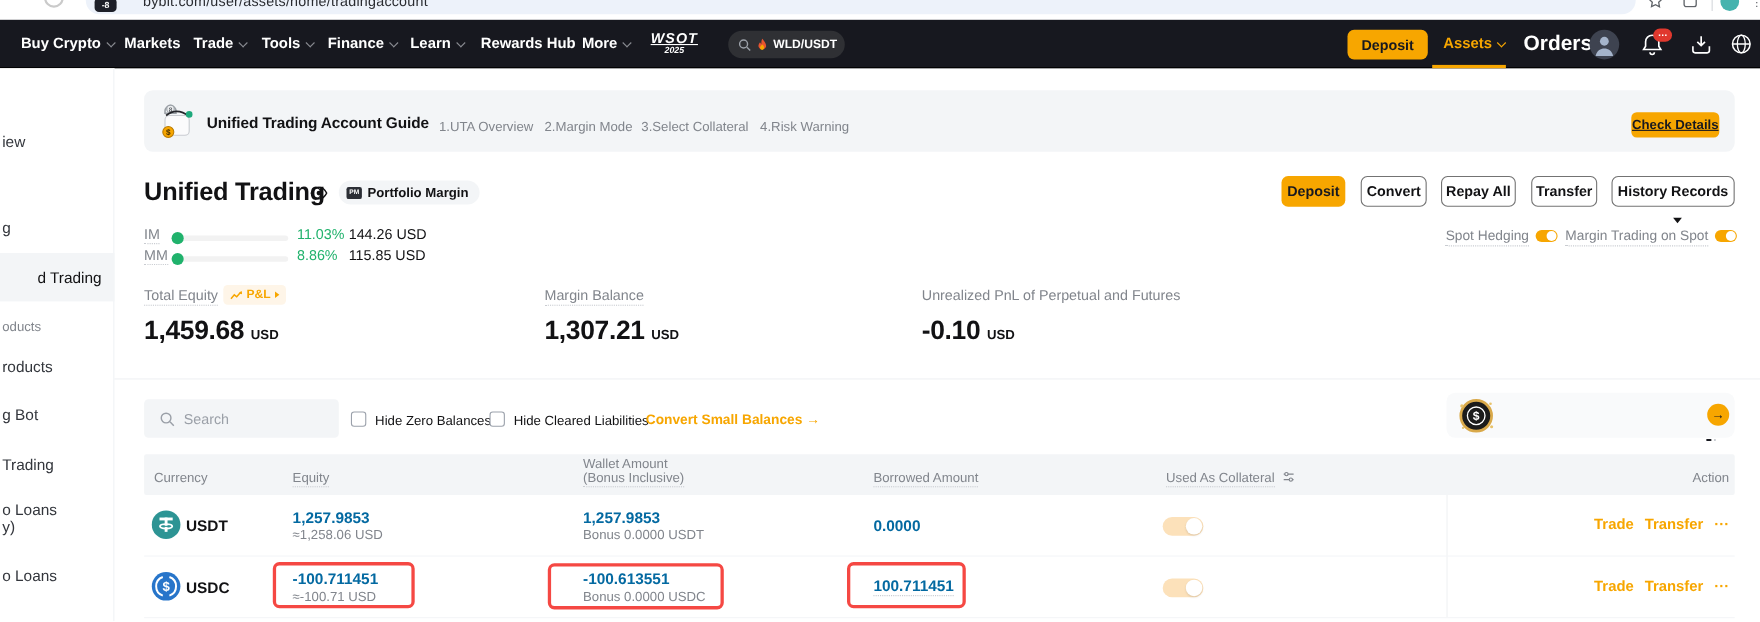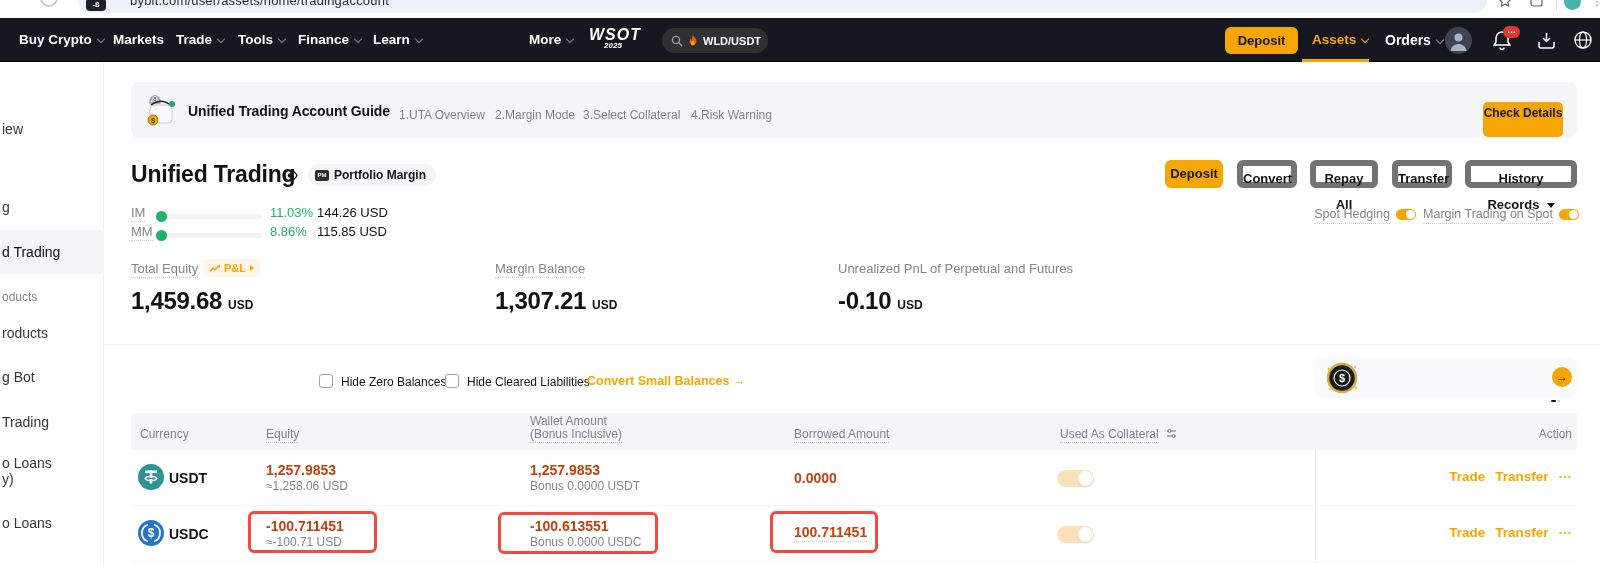--- a/index.html
+++ b/index.html
@@ -17,52 +17,52 @@
   .bdivider { position:absolute; left:1556px; top:0; width:1px; height:10px; background:#d4d7dc; }
   .bavatar { position:absolute; left:1564px; top:-7px; width:17px; height:17px; border-radius:50%; background:#45b3ae; }
   .bdots { position:absolute; left:1592px; top:-4px; color:#5f6368; font-size:10px; letter-spacing:0; }
 
   
   .nav { position:absolute; left:0; top:18px; width:1600px; height:44px; background:#17181f; border-bottom:1px solid #000; }
   .nav-item { position:absolute; top:0; height:44px; line-height:44px; color:#fff; font-size:13.5px; font-weight:600; white-space:nowrap; }
   .chev { display:inline-block; width:6px; height:6px; border-left:1.5px solid #888a90; border-bottom:1.5px solid #888a90; transform:rotate(-45deg); margin-left:6px; margin-bottom:2px; }
   .chev.y { border-color:#f7a600; }
   .wsot { position:absolute; left:589px; top:11px; width:48px; text-align:center; color:#fff; font-style:italic; }
-  .wsot .l1 { font-size:16px; font-weight:800; letter-spacing:1px; line-height:12px; }
+  .wsot .l1 { font-size:13px; font-weight:800; letter-spacing:1px; line-height:12px;text-decoration:underline; }
   .wsot .l2 { font-size:8px; font-weight:700; line-height:9px; }
   .nav-search { position:absolute; left:662px; top:10px; width:106px; height:25px; background:#2f3034; border-radius:13px; display:flex; align-items:center; padding-left:9px; }
   .nav-search .pair { color:#fff; font-size:11px; font-weight:700; margin-left:5px; }
   .nav-deposit { position:absolute; left:1225px; top:9px; width:73px; height:27px; background:#f7a600; border-radius:6px; color:#17181f; font-size:13px; font-weight:700; text-align:center; line-height:27px; }
   .nav-assets { position:absolute; left:1312px; top:0; height:44px; line-height:44px; color:#f7a600; font-size:13.5px; font-weight:600; }
   .assets-underline { position:absolute; left:1302px; top:41px; width:67px; height:3px; background:#f7a600; }
-  .nav-orders { position:absolute; left:1385px; top:0; height:44px; line-height:44px; color:#fff; font-size:14px; font-weight:600; }
+  .nav-orders { position:absolute; left:1385px; top:0; height:44px; line-height:44px; color:#fff; font-size:19px; font-weight:600; }
   .nav-avatar { position:absolute; left:1445px; top:9px; width:27px; height:27px; border-radius:50%; background:#3e4350; overflow:hidden; }
   .nav-bell-badge { position:absolute; left:1503px; top:8px; width:17px; height:12px; background:#e0382e; border-radius:6px; color:#fff; font-size:9px; line-height:9px; text-align:center; font-weight:700; }
 
   
   .sidebar { position:absolute; left:0; top:62px; width:104px; height:503px; background:#fff; border-right:1px solid #f0f2f5; }
   .side-active { position:absolute; left:0; top:168px; width:104px; height:44px; background:#f3f5f7; }
   .side-item { position:absolute; left:2px; font-size:14px; color:#33363c; white-space:nowrap; }
-  .side-item.sel { color:#121214; font-weight:500; }
+  .side-item.sel { color:#121214; font-weight:500;margin-left:32px; }
   .side-item.section { font-size:12px; color:#81858c; }
 
   
   .guide-banner { position:absolute; left:131px; top:82px; width:1446px; height:56px; background:#f3f5f7; border-radius:8px; }
   .guide-title { position:absolute; left:57px; top:21px; font-size:14px; font-weight:700; color:#121214; letter-spacing:-.1px; }
   .guide-step { position:absolute; top:26px; font-size:12px; color:#81858c; }
-  .check-details { position:absolute; left:1352px; top:20px; width:80px; height:35px; background:#f7a600; border-radius:5px; color:#17181f; font-size:12px; font-weight:700; text-align:center; line-height:23px; }
+  .check-details { position:absolute; left:1352px; top:20px; width:80px; height:23px; background:#f7a600; border-radius:5px; color:#17181f; font-size:12px; font-weight:700; text-align:center; line-height:23px;text-decoration:underline; }
 
   
   .page-title { position:absolute; left:131px; top:161px; font-size:23px; font-weight:700; color:#121214; letter-spacing:-.2px; }
   .pm-pill { position:absolute; left:308px; top:164px; height:22px; border-radius:11px; background:#f3f5f7; display:flex; align-items:center; padding:0 10px 0 7px; }
   .pm-pill .txt { font-size:12px; font-weight:600; color:#121214; margin-left:5px; }
   .pm-ic { width:14px; height:11px; background:#2b2e35; border-radius:2px; color:#fff; font-size:6px; font-weight:700; text-align:center; line-height:11px; }
   .btn { position:absolute; top:160px; height:28px; border-radius:6px; font-size:13px; font-weight:600; text-align:center; line-height:26px; }
   .btn.solid { background:#f7a600; color:#17181f; border:none; line-height:28px; }
-  .btn.ghost { background:#fff; color:#121214; border:6px solid #737373; }
+  .btn.ghost { background:#fff; color:#121214; border:1px solid #737373; }
   .caret-down { display:inline-block; width:0; height:0; border-left:4px solid transparent; border-right:4px solid transparent; border-top:5px solid #121214; margin-left:7px; vertical-align:middle; }
 
   
   .imm-label { position:absolute; left:131px; font-size:13px; color:#81858c; border-bottom:1px dotted #c9ccd1; padding-bottom:1px; }
   .imm-track { position:absolute; left:156px; width:106px; height:5px; border-radius:3px; background:#f2f2f2; }
   .imm-dot { position:absolute; left:156px; width:11px; height:11px; border-radius:50%; background:#20b26c; }
   .imm-pct { position:absolute; left:270px; font-size:13px; color:#20b26c; }
   .imm-usd { position:absolute; left:317px; font-size:13px; color:#121214; }
 
   .mini-toggle-label { position:absolute; top:207px; font-size:12.5px; color:#81858c; border-bottom:1px dotted #c9ccd1; padding-bottom:2px; white-space:nowrap; }
@@ -96,21 +96,21 @@
 
   
   .thead { position:absolute; left:131px; top:413px; width:1446px; height:37px; background:#f3f5f7; border-radius:2px; }
   .th { position:absolute; font-size:12px; color:#81858c; white-space:nowrap; }
   .th .dotted, .dotted-u { border-bottom:1px dotted #c9ccd1; padding-bottom:1px; }
   .row-divider { position:absolute; height:1px; background:#f4f6f8; left:131px; width:1446px; }
   .vsep { position:absolute; left:1315px; top:450px; width:1px; height:111px; background:#f0f2f4; }
 
   .coin { position:absolute; left:138px; width:26px; height:26px; border-radius:50%; color:#fff; text-align:center; }
   .coin-label { position:absolute; left:169px; font-size:14px; font-weight:600; color:#121214; }
-  .cell-main { position:absolute; font-size:14px; font-weight:600; color:#c2410c; white-space:nowrap; }
+  .cell-main { position:absolute; font-size:14px; font-weight:600; color:#0369a1; white-space:nowrap; }
   .cell-sub { position:absolute; font-size:12px; color:#81858c; white-space:nowrap; }
   .row-toggle { position:absolute; left:1057px; width:37px; height:17px; border-radius:9px; background:#fce1ba; }
   .row-toggle .knob { position:absolute; right:1px; top:1px; width:15px; height:15px; border-radius:50%; background:#fff; box-shadow:0 1px 2px rgba(0,0,0,.12); }
   .row-actions { position:absolute; right:28px; font-size:13.5px; font-weight:600; color:#f7a600; white-space:nowrap; }
   .row-actions span { margin-left:10px; }
   .row-actions span:first-child { margin-left:0; }
 
   .redbox { position:absolute; border:3px solid #f54843; border-radius:6px; }
 </style>
 </head>
@@ -134,20 +134,21 @@
     <div class="bdots">⋮</div>
   </div>
 
   <div class="nav">
     <div class="nav-item" style="left:19px"><span>Buy Crypto</span><span class="chev"></span></div>
     <div class="nav-item" style="left:113px"><span>Markets</span></div>
     <div class="nav-item" style="left:176px"><span>Trade</span><span class="chev"></span></div>
     <div class="nav-item" style="left:238px"><span>Tools</span><span class="chev"></span></div>
     <div class="nav-item" style="left:298px"><span>Finance</span><span class="chev"></span></div>
     <div class="nav-item" style="left:373px"><span>Learn</span><span class="chev"></span></div>
+    <div class="nav-item" style="left:437px"><span>Rewards Hub</span></div>
     <div class="nav-item" style="left:529px"><span>More</span><span class="chev"></span></div>
     <div class="wsot">
         <div class="l1">WSOT</div>
         <div class="l2">2025</div>
       </div>
     <div class="nav-search">
       <svg width="12" height="12" viewBox="0 0 12 12">
           <circle cx="5" cy="5" r="3.6" fill="none" stroke="#9ba0a8" stroke-width="1.3"></circle>
           <line x1="8" y1="8" x2="11" y2="11" stroke="#9ba0a8" stroke-width="1.3"></line>
         </svg>
@@ -262,20 +263,27 @@
     <span class="arr"></span>
   </div>
   <div class="stat-value" style="left:131px"><span>1,459.68</span><span class="stat-unit">USD</span></div>
   <div class="stat-label" style="left:495px">Margin Balance</div>
   <div class="stat-value" style="left:495px"><span>1,307.21</span><span class="stat-unit">USD</span></div>
   <div class="stat-label nodot" style="left:838px">Unrealized PnL of Perpetual and Futures</div>
   <div class="stat-value" style="left:838px"><span>-0.10</span><span class="stat-unit">USD</span></div>
 
   <div class="hdivider"></div>
 
+  <div class="search-box">
+    <svg width="14" height="14" viewBox="0 0 14 14">
+        <circle cx="6" cy="6" r="4.4" fill="none" stroke="#9ba0a8" stroke-width="1.3"></circle>
+        <line x1="9.5" y1="9.5" x2="13" y2="13" stroke="#9ba0a8" stroke-width="1.3"></line>
+      </svg>
+    <span class="ph">Search</span>
+  </div>
   <div class="checkbox" style="left:319px"></div>
   <div class="cb-label" style="left:341px">Hide Zero Balances</div>
   <div class="checkbox" style="left:445px"></div>
   <div class="cb-label" style="left:467px">Hide Cleared Liabilities</div>
   <div class="convert-link"><span>Convert Small Balances</span> <span>→</span></div>
 
   <div class="promo">
     <svg class="abs" style="left:10px; top:4px" width="34" height="34" viewBox="0 0 34 34">
       <circle cx="17" cy="17" r="14" fill="#1b1b1b" stroke="#d9a94a" stroke-width="2.5"></circle>
       <circle cx="17" cy="17" r="8" fill="none" stroke="#fff" stroke-width="1.2"></circle>

